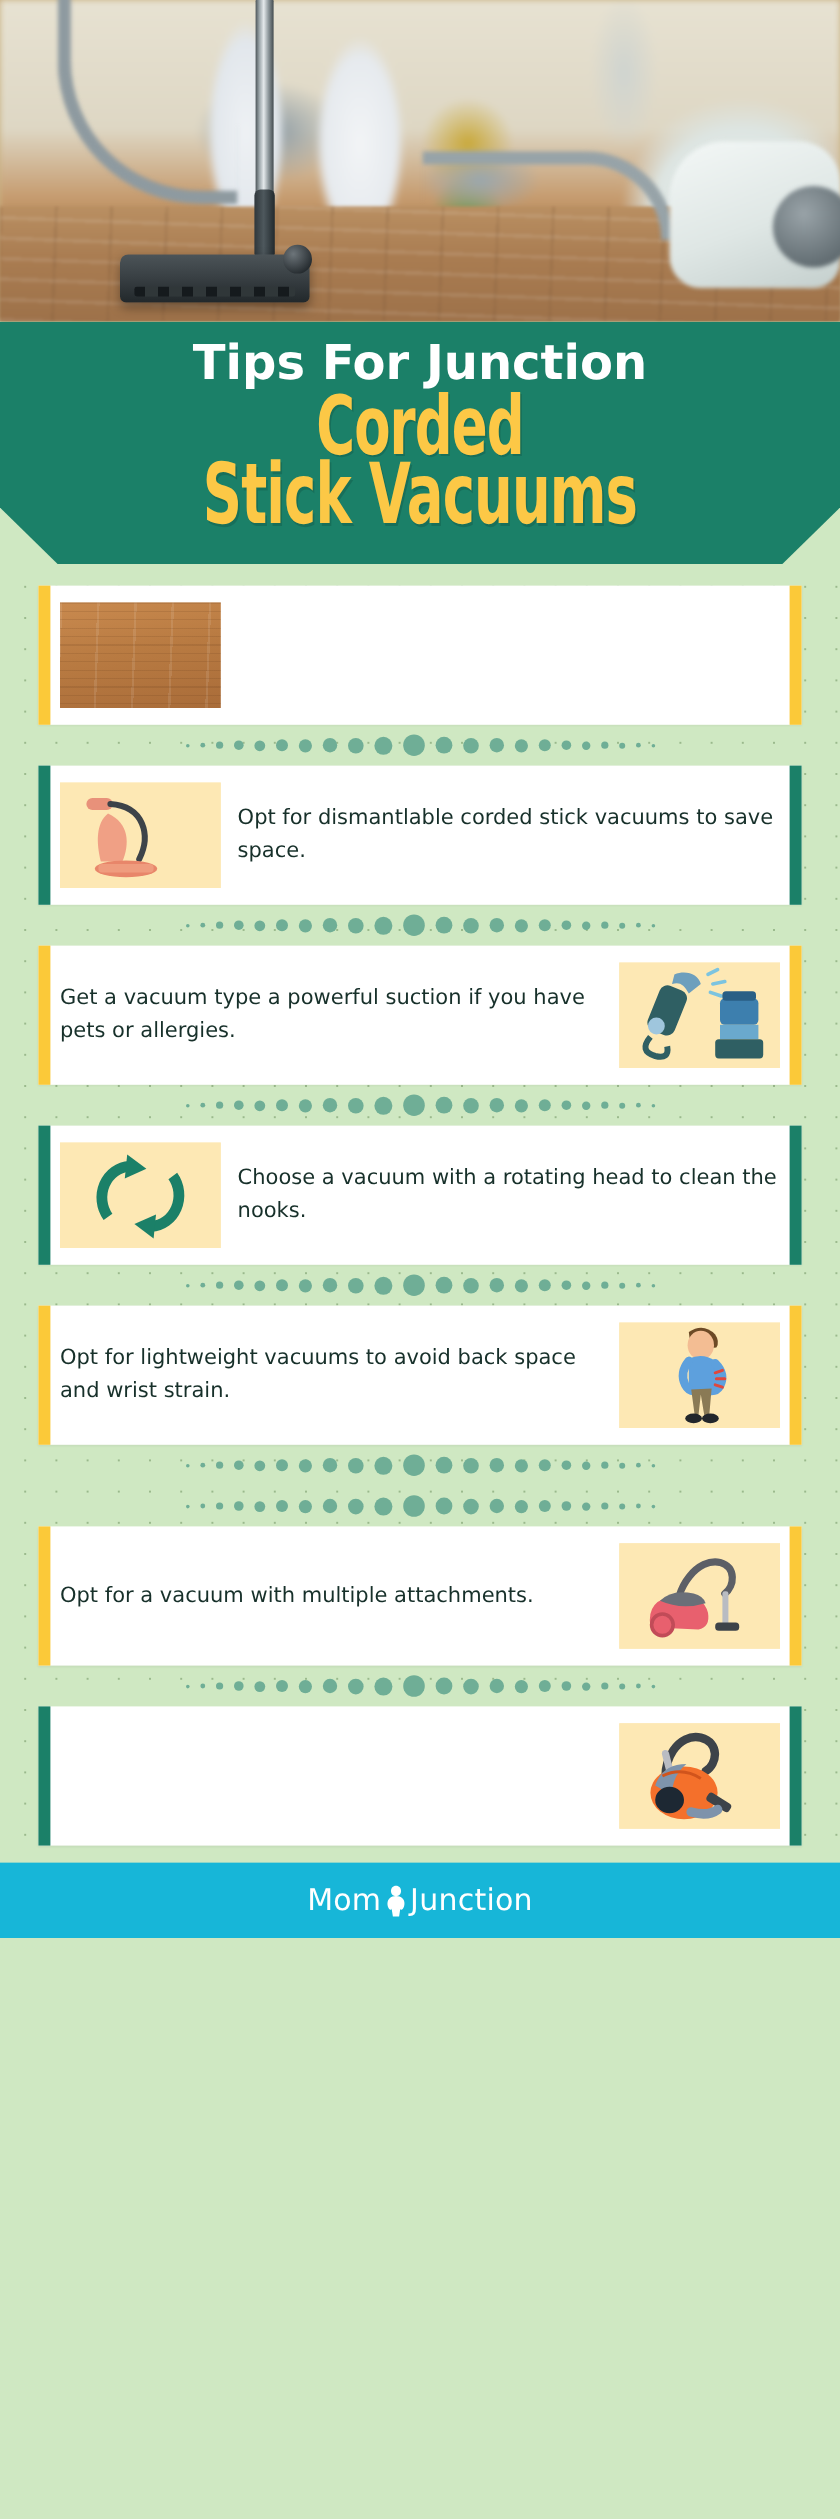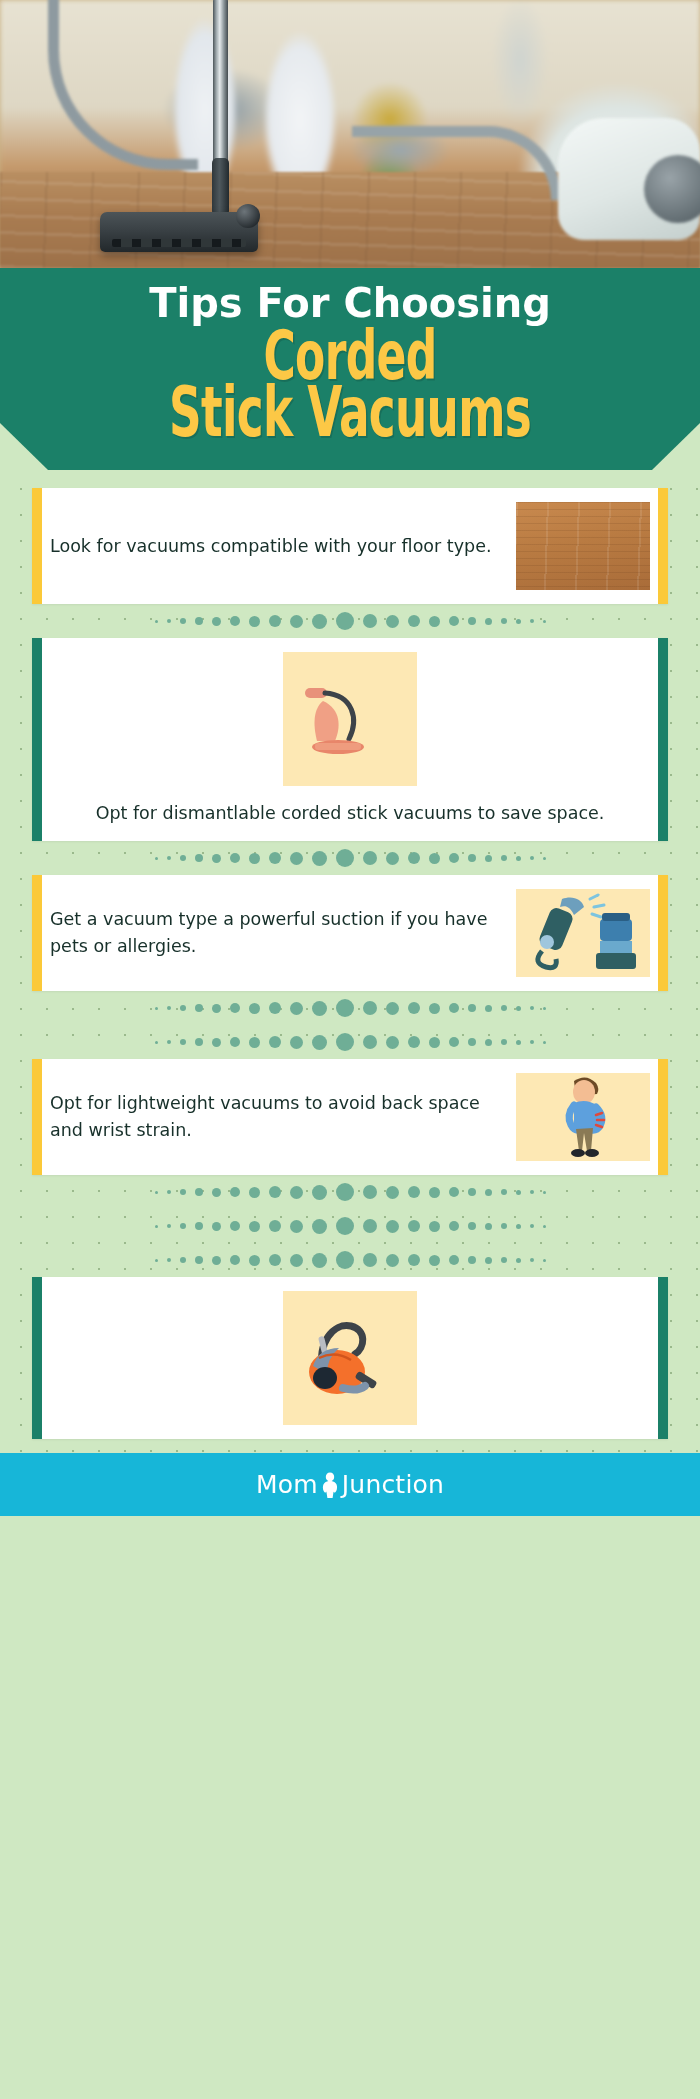--- a/index.html
+++ b/index.html
@@ -190,21 +190,21 @@
   .card.accent-teal   .bar { background: #1b8068; }
 
   .card-inner {
     display: flex;
     align-items: center;
     width: 100%;
     padding: 14px 18px;
     gap: 14px;
   }
   .card-inner.img-right { flex-direction: row; }
-  .card-inner.img-left  { flex-direction: column; }
+  .card-inner.img-left  { flex-direction: row; justify-content: flex-end; }
 
   .tip-text {
     flex: 1;
     font-family: "DejaVu Sans", sans-serif;
     font-size: 17.5px;
     line-height: 27px;
     color: #17302a;
   }
   .tip-img {
     width: 134px;
@@ -271,32 +271,31 @@
   <div class="hero-hose"></div>
   <div class="hero-canister"></div>
   <div class="hero-wheel"></div>
   <div class="hero-stick"></div>
   <div class="hero-stick-grip"></div>
   <div class="hero-head"></div>
   <div class="hero-knob"></div>
 </div>
 
 <div class="header">
-  <div class="title-line1">Tips For Choosing</div>
+  <div class="title-line1">Tips For Junction</div>
   <div class="title-line2">Corded</div>
   <div class="title-line3">Stick Vacuums</div>
 </div>
 
 <div class="body-wrap">
 
   <div class="card accent-yellow">
     <span class="bar left"></span>
     <span class="bar right"></span>
     <div class="card-inner img-right">
-      <div class="tip-text">Look for vacuums compatible with your floor type.</div>
       <div class="tip-img art art-wood"></div>
     </div>
   </div>
 
   <div class="sep">
     <i style="width:3px;height:3px"></i>
       <i style="width:4px;height:4px"></i>
       <i style="width:6px;height:6px"></i>
     <i style="width:8px;height:8px"></i>
       <i style="width:9px;height:9px"></i>
@@ -406,20 +405,38 @@
       <i style="width:11px;height:11px"></i>
     <i style="width:10px;height:10px"></i>
       <i style="width:8px;height:8px"></i>
       <i style="width:7px;height:7px"></i>
     <i style="width:6px;height:6px"></i>
       <i style="width:5px;height:5px"></i>
       <i style="width:4px;height:4px"></i>
     <i style="width:3px;height:3px"></i>
   </div>
 
+  <div class="card accent-teal">
+    <span class="bar left"></span>
+    <span class="bar right"></span>
+    <div class="card-inner img-left">
+      <div class="tip-img art">
+        <svg viewBox="0 0 134 88">
+          <rect width="134" height="88" fill="#fde8b4"></rect>
+          <g fill="none" stroke="#1b8068" stroke-width="9" stroke-linecap="butt">
+            <path d="M40 62 A24 26 0 0 1 58 20"></path>
+            <path d="M94 28 A24 26 0 0 1 76 70"></path>
+          </g>
+          <polygon points="56,10 72,22 54,30" fill="#1b8068"></polygon>
+          <polygon points="78,80 62,68 80,60" fill="#1b8068"></polygon>
+        </svg>
+      </div>
+      <div class="tip-text">Choose a vacuum with a rotating head to clean the nooks.</div>
+    </div>
+  </div>
 
   <div class="sep">
     <i style="width:3px;height:3px"></i>
       <i style="width:4px;height:4px"></i>
       <i style="width:6px;height:6px"></i>
     <i style="width:8px;height:8px"></i>
       <i style="width:9px;height:9px"></i>
       <i style="width:10px;height:10px"></i>
     <i style="width:11px;height:11px"></i>
       <i style="width:12px;height:12px"></i>
@@ -509,20 +526,38 @@
       <i style="width:11px;height:11px"></i>
     <i style="width:10px;height:10px"></i>
       <i style="width:8px;height:8px"></i>
       <i style="width:7px;height:7px"></i>
     <i style="width:6px;height:6px"></i>
       <i style="width:5px;height:5px"></i>
       <i style="width:4px;height:4px"></i>
     <i style="width:3px;height:3px"></i>
   </div>
 
+  <div class="card accent-yellow">
+    <span class="bar left"></span>
+    <span class="bar right"></span>
+    <div class="card-inner img-right">
+      <div class="tip-text">Opt for a vacuum with multiple attachments.</div>
+      <div class="tip-img art">
+        <svg viewBox="0 0 134 88">
+          <rect width="134" height="88" fill="#fde8b4"></rect>
+          <path d="M48 62 C46 36 66 12 84 16 C98 20 96 36 88 42" fill="none" stroke="#5c5f66" stroke-width="6" stroke-linecap="round"></path>
+          <rect x="86" y="40" width="5" height="30" rx="2" fill="#b9bcc2"></rect>
+          <rect x="80" y="66" width="20" height="7" rx="3" fill="#3d4349"></rect>
+          <path d="M26 70 q-4 -24 22 -26 q22 -2 26 14 q2 12 -8 14 z" fill="#e8606e"></path>
+          <path d="M34 48 q10 -10 28 -6 q8 2 10 8 q-20 6 -38 -2 z" fill="#6a6f78"></path>
+          <circle cx="36" cy="68" r="9" fill="#e8606e" stroke="#c14b58" stroke-width="3"></circle>
+        </svg>
+      </div>
+    </div>
+  </div>
 
   <div class="sep">
     <i style="width:3px;height:3px"></i>
       <i style="width:4px;height:4px"></i>
       <i style="width:6px;height:6px"></i>
     <i style="width:8px;height:8px"></i>
       <i style="width:9px;height:9px"></i>
       <i style="width:10px;height:10px"></i>
     <i style="width:11px;height:11px"></i>
       <i style="width:12px;height:12px"></i>

